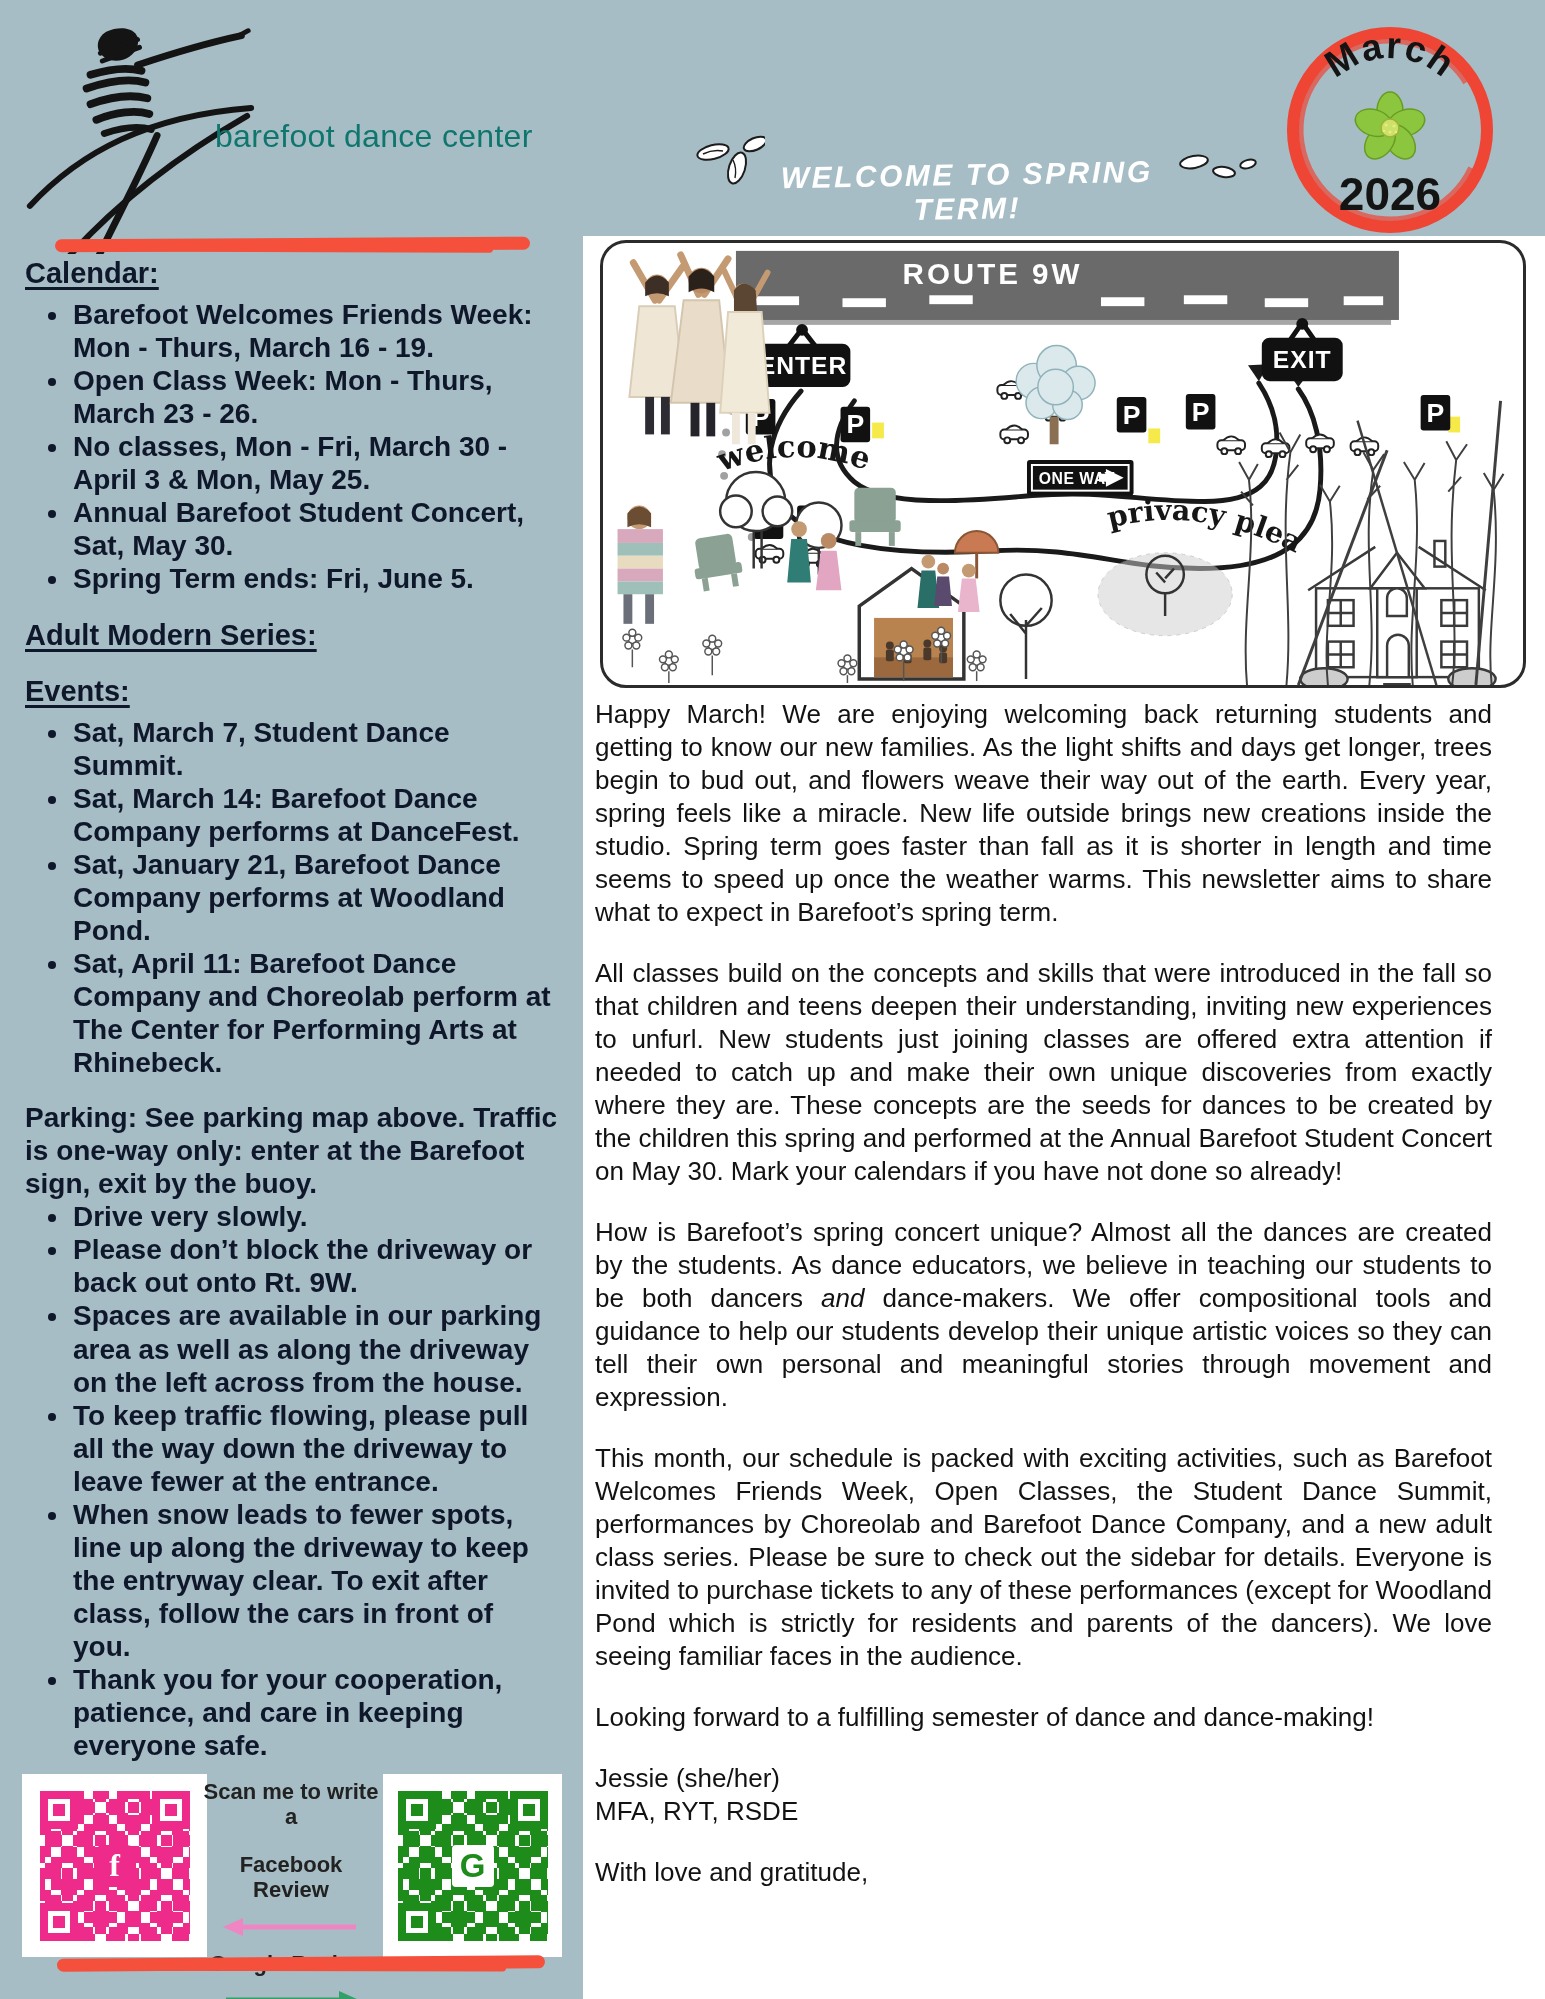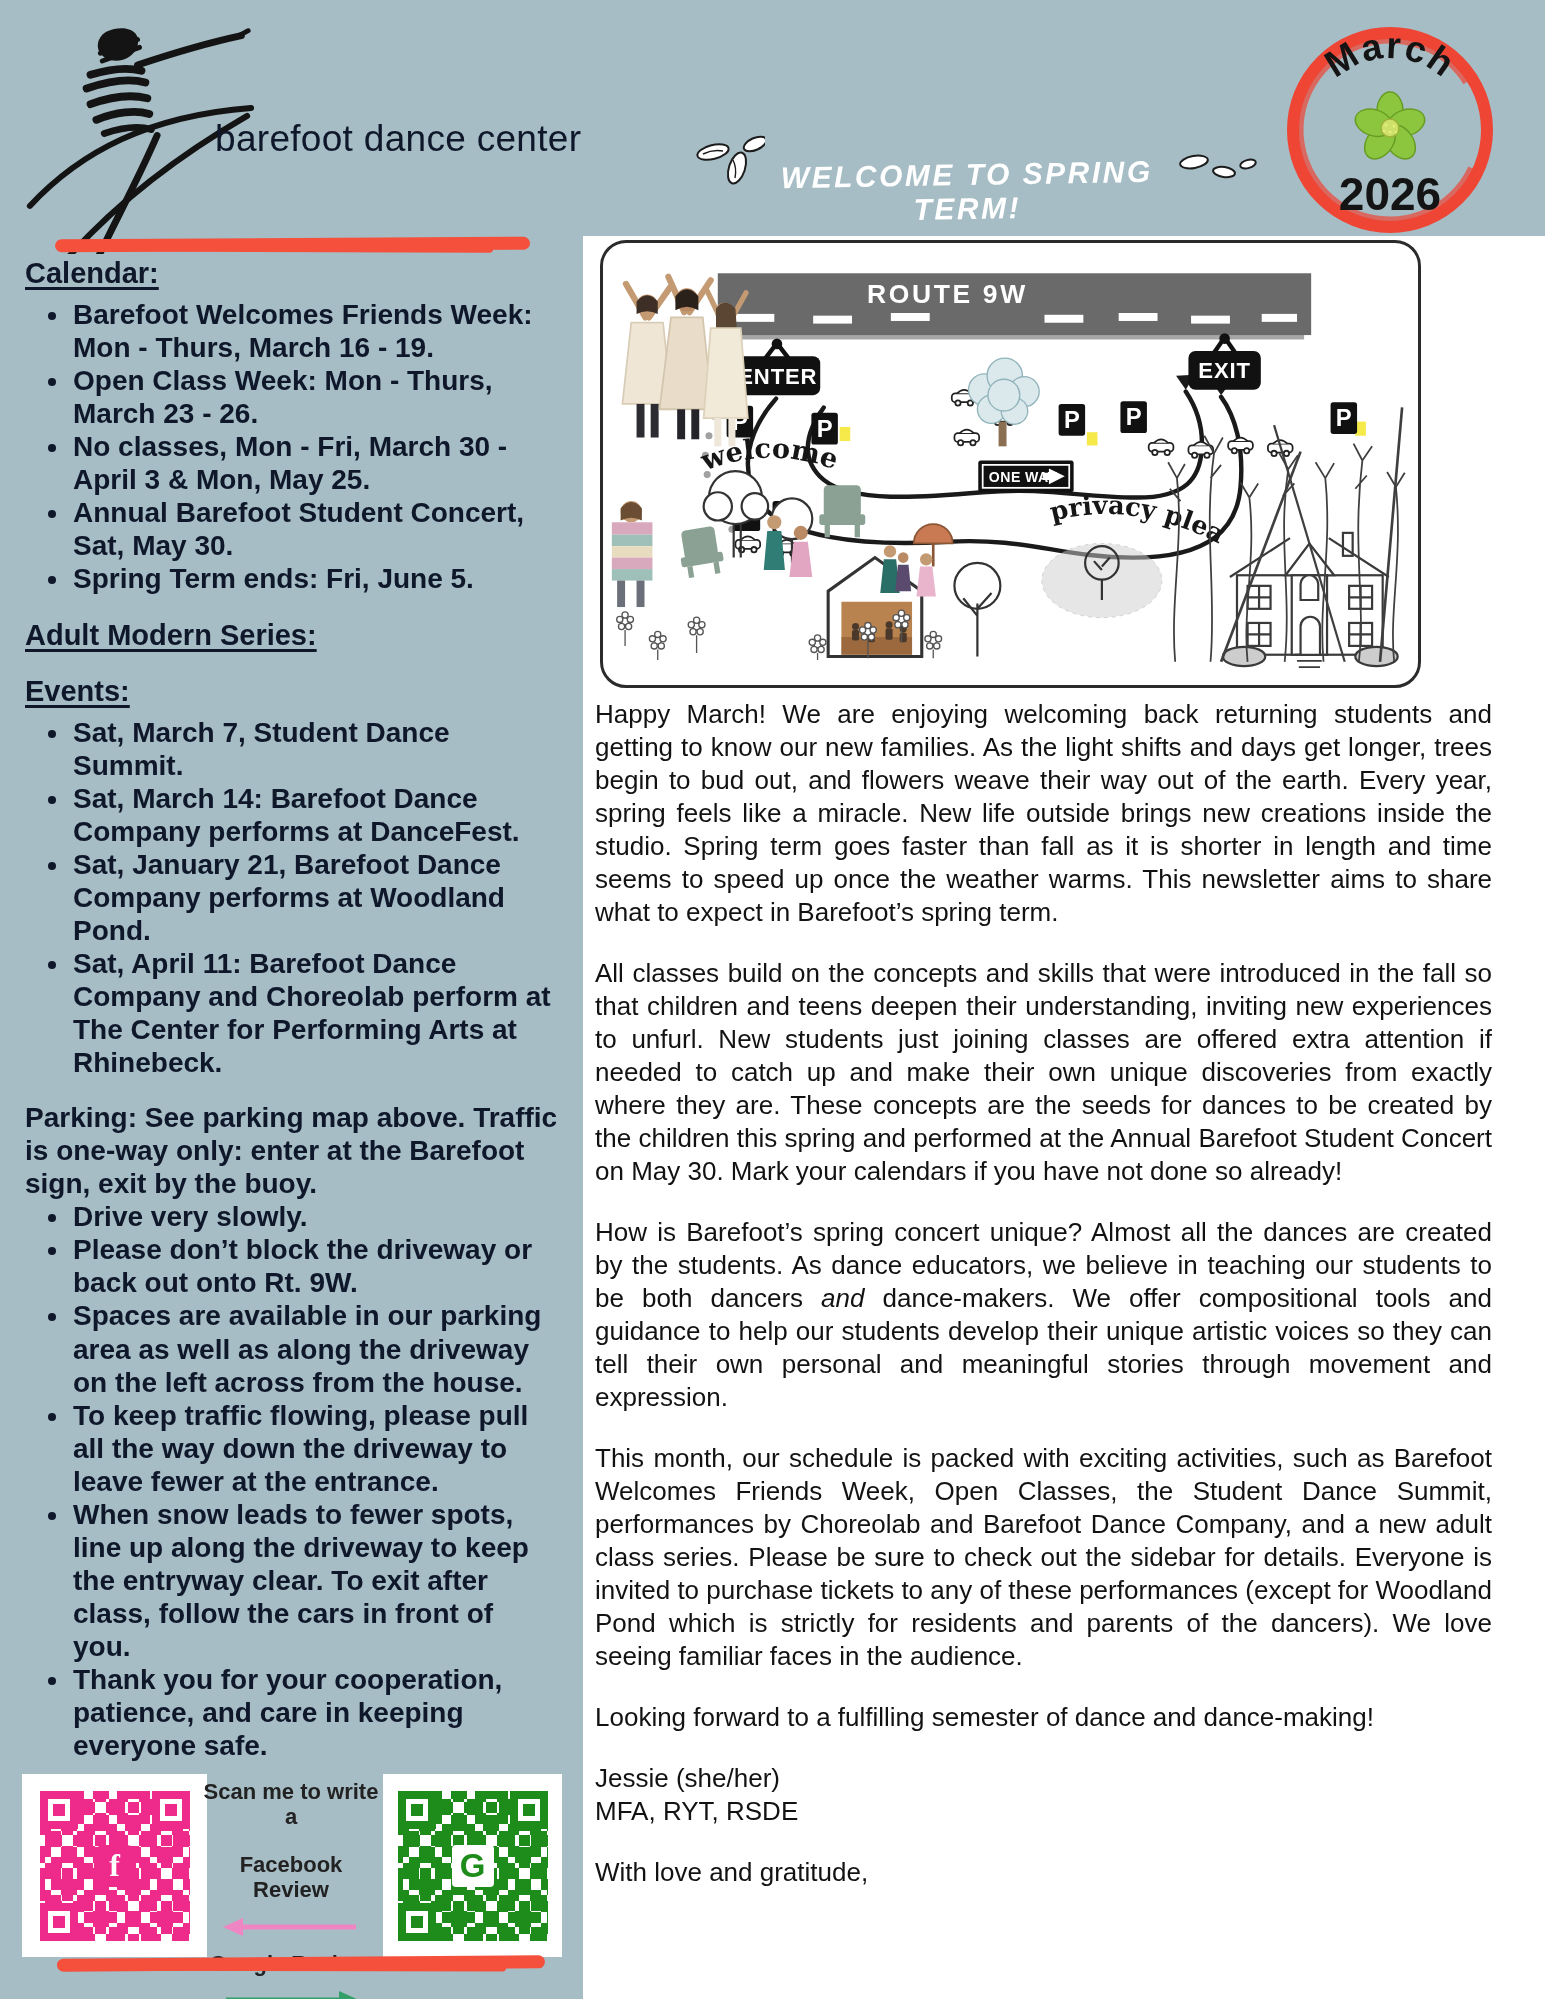--- a/index.html
+++ b/index.html
@@ -6,21 +6,21 @@
     --blue:#a6bdc5; --red:#f4503c; --ink:#1b1b1b; --road:#6a6a6a;
   }
   html,body{margin:0;padding:0;background:#888;}
   .page{position:relative;width:1545px;height:1999px;background:#fff;overflow:hidden;
         font-family:"Liberation Sans",sans-serif;color:var(--ink);margin:0 auto;}
   .top-band{position:absolute;left:0;top:0;width:1545px;height:236px;background:var(--blue);}
   .sidebar{position:absolute;left:0;top:0;width:583px;height:1999px;background:var(--blue);}
 
   
   .logo-mark{position:absolute;left:22px;top:14px;width:235px;height:240px;}
-  .logo-text{position:absolute;left:215px;top:118px;font-size:37px;color:#0f172a;letter-spacing:.3px;}
+  .logo-text{position:absolute;left:215px;top:118px;font-size:32px;color:#0f766e;letter-spacing:.3px;}
 
   
   .welcome-banner{position:absolute;left:742px;top:158px;width:450px;text-align:center;
     font-size:30px;font-weight:700;font-style:italic;color:#fff;letter-spacing:2.5px;transform:rotate(-1deg);}
   .seeds{position:absolute;}
   #seeds-left{left:693px;top:134px;width:72px;height:60px;}
   #seeds-right{left:1178px;top:146px;width:80px;height:46px;}
 
   
   .badge{position:absolute;left:1282px;top:18px;width:216px;height:216px;}
@@ -39,21 +39,21 @@
     font-weight:700;color:#0f172a;}
   .side-head{font-size:29px;margin:22px 0 8px;text-decoration:underline;text-underline-offset:4px;
     text-decoration-thickness:2.5px;}
   .side-head.first{margin-top:0;}
   .side-content ul{margin:0;padding-left:46px;list-style:disc;}
   .side-content li{padding-left:2px;}
   .parking-para{margin:22px 0 0;}
   .u{text-underline-offset:4px;text-decoration-thickness:2.5px;}
 
   
-  .map-box{position:absolute;left:600px;top:240px;width:821px;height:448px;background:#fff;
+  .map-box{position:absolute;left:600px;top:240px;width:926px;height:448px;background:#fff;
     border:3px solid #2b2b2b;border-radius:26px;overflow:hidden;box-sizing:border-box;}
   .map-box svg{position:absolute;left:0;top:0;width:100%;height:100%;}
   .road-label{fill:#fff;font-weight:700;font-size:30px;letter-spacing:3px;text-anchor:middle;
     font-family:"Liberation Sans",sans-serif;}
   .sign-label{fill:#fff;font-weight:700;font-size:25px;text-anchor:middle;letter-spacing:1px;
     font-family:"Liberation Sans",sans-serif;}
   .p-label{fill:#fff;font-weight:700;font-size:27px;text-anchor:middle;font-family:"Liberation Sans",sans-serif;}
   .ow-label{fill:#fff;font-weight:700;font-size:16px;letter-spacing:.5px;font-family:"Liberation Sans",sans-serif;}
   .script-label{font-family:"DejaVu Serif",serif;font-weight:700;fill:#161616;}
 

